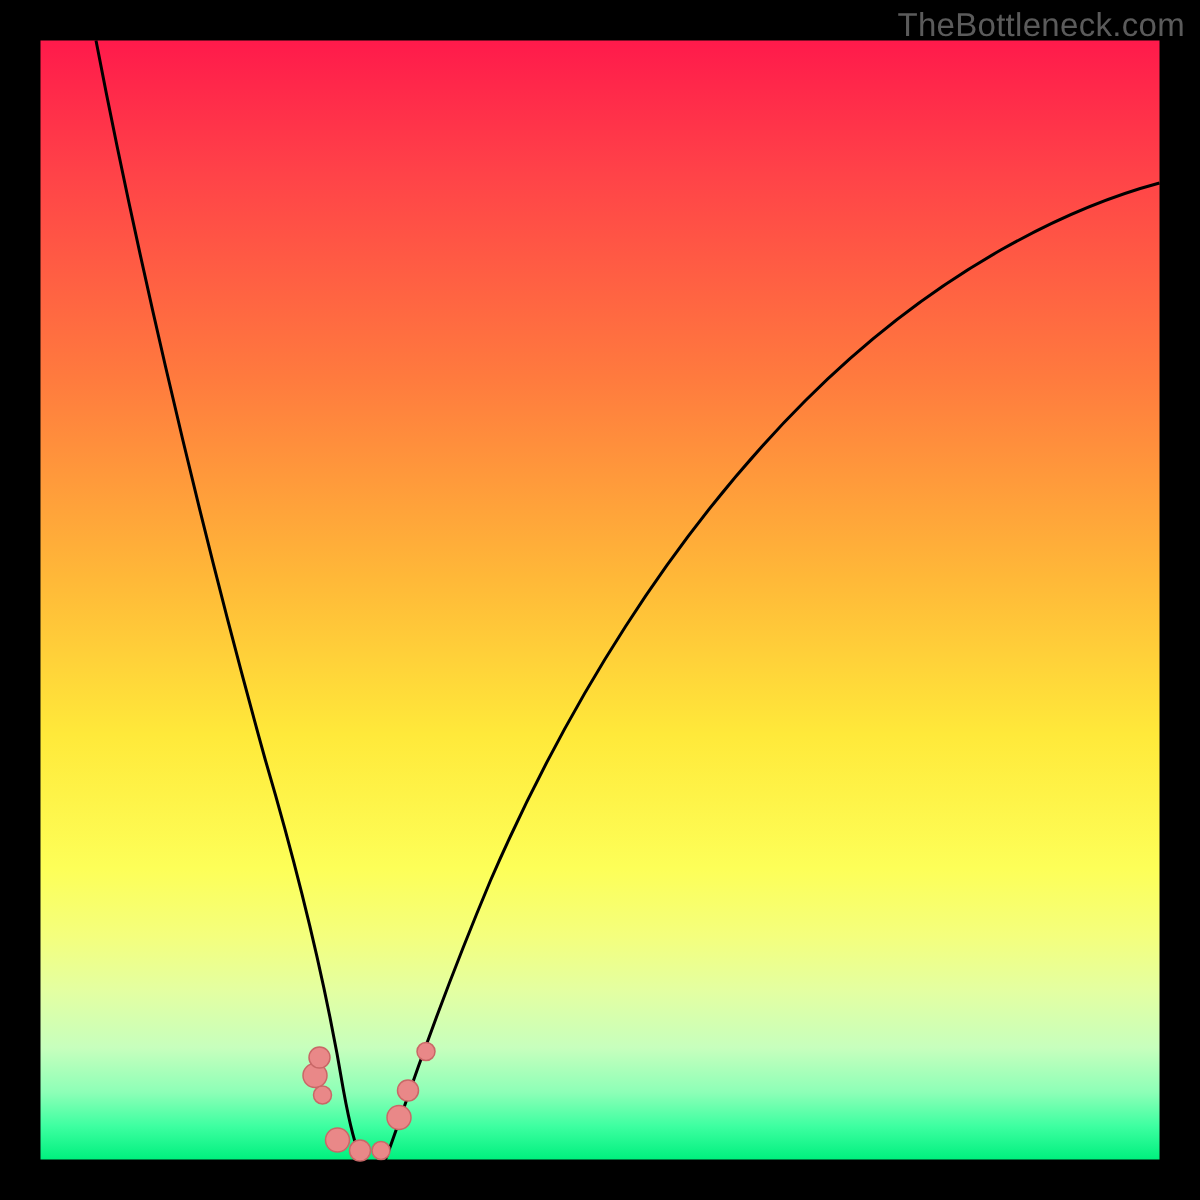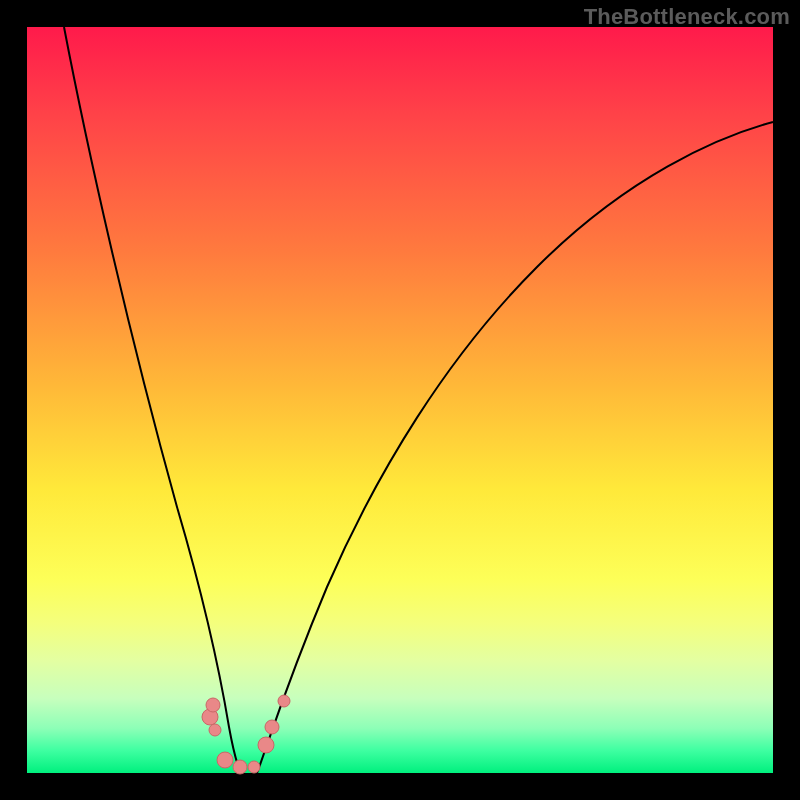--- a/index.html
+++ b/index.html
@@ -16,21 +16,21 @@
     width: 800px;
     height: 800px;
     background: #000;
   }
   .watermark {
     position: absolute;
     top: 4px;
     right: 10px;
     color: #5b5b5b;
     font-size: 22px;
-    font-weight: 700;
+    font-weight: 400;
     letter-spacing: 0.2px;
     z-index: 10;
   }
   .plot-area {
     position: absolute;
     left: 27px;
     top: 27px;
     width: 746px;
     height: 746px;
     background: linear-gradient(

